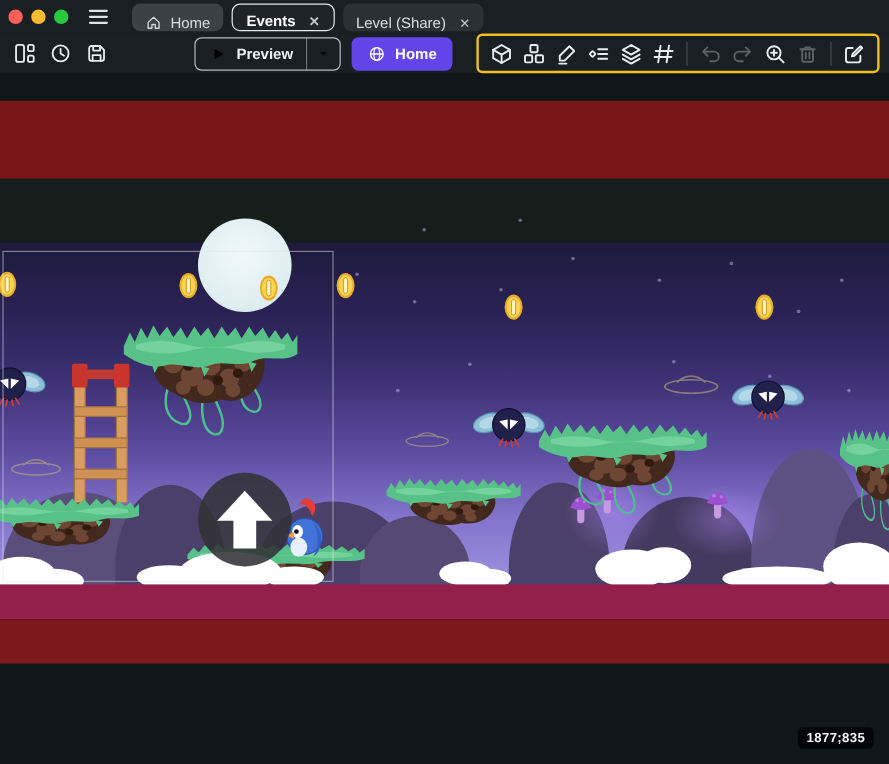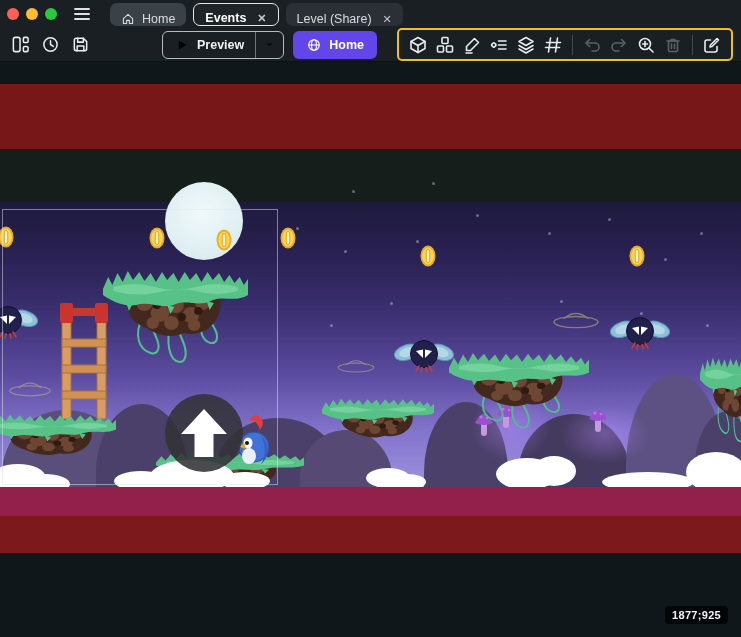--- a/index.html
+++ b/index.html
@@ -637,15 +637,15 @@
 </div>
         <div class="obj arrow-btn" style="left: 165px; top: 332px; width: 78px; height: 78px;">
   <svg viewBox="0 0 78 78" width="78" height="78">
             <path d="M39 15 L62 40 H48.5 V63 H29.5 V40 H16 Z" fill="#ffffff"></path>
           </svg>
 </div>
       </div>
     <div class="band over" id="band-maroon" style="top: 425px; height: 29px; background: rgb(147, 32, 74);"></div>
     <div class="band over" id="band-bottom-red" style="top: 454px; height: 37px; background: rgb(123, 25, 29);"></div>
     <div class="obj frame" id="camera-frame" style="left: 2px; top: 147px; width: 276px; height: 276px;"></div>
-    <div class="coord-chip">1877;925</div>
+    <div class="coord-chip">1877;835</div>
   </div>
 </div>
 
 </body></html>

